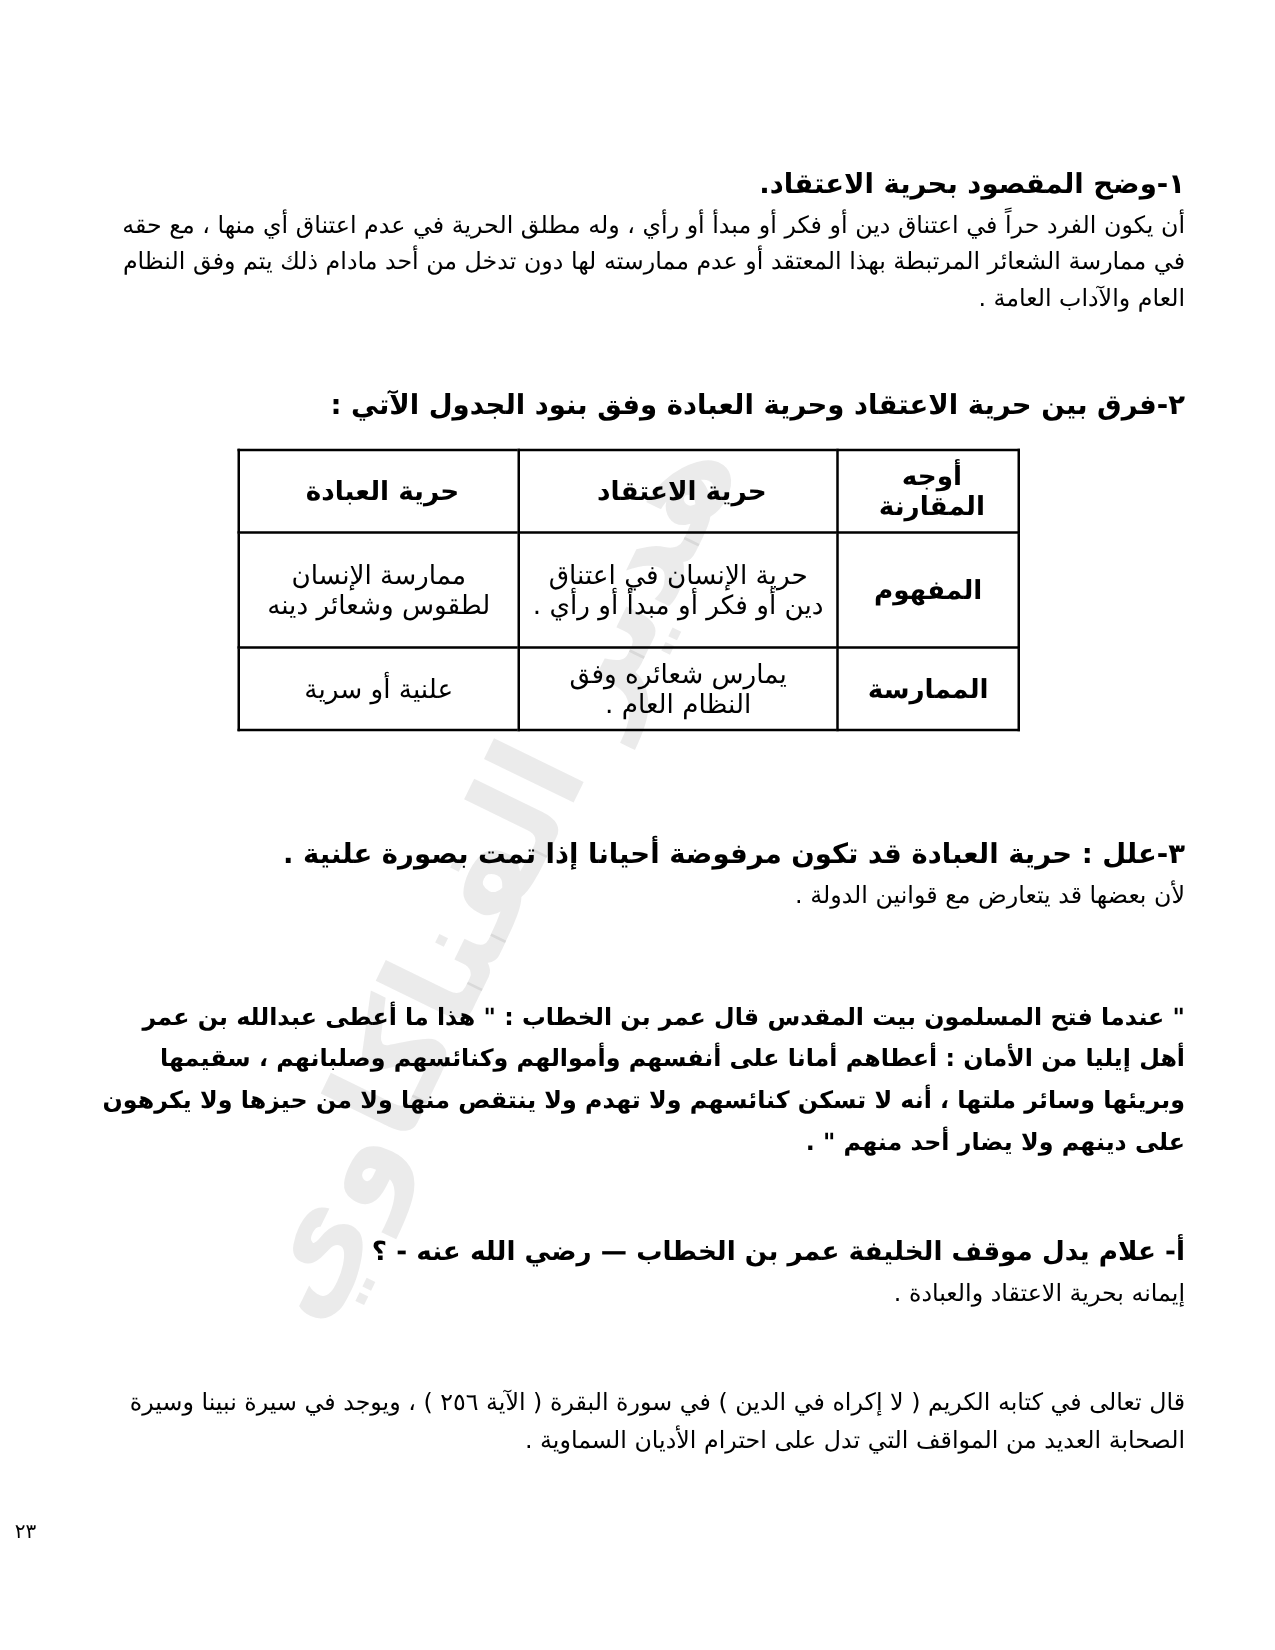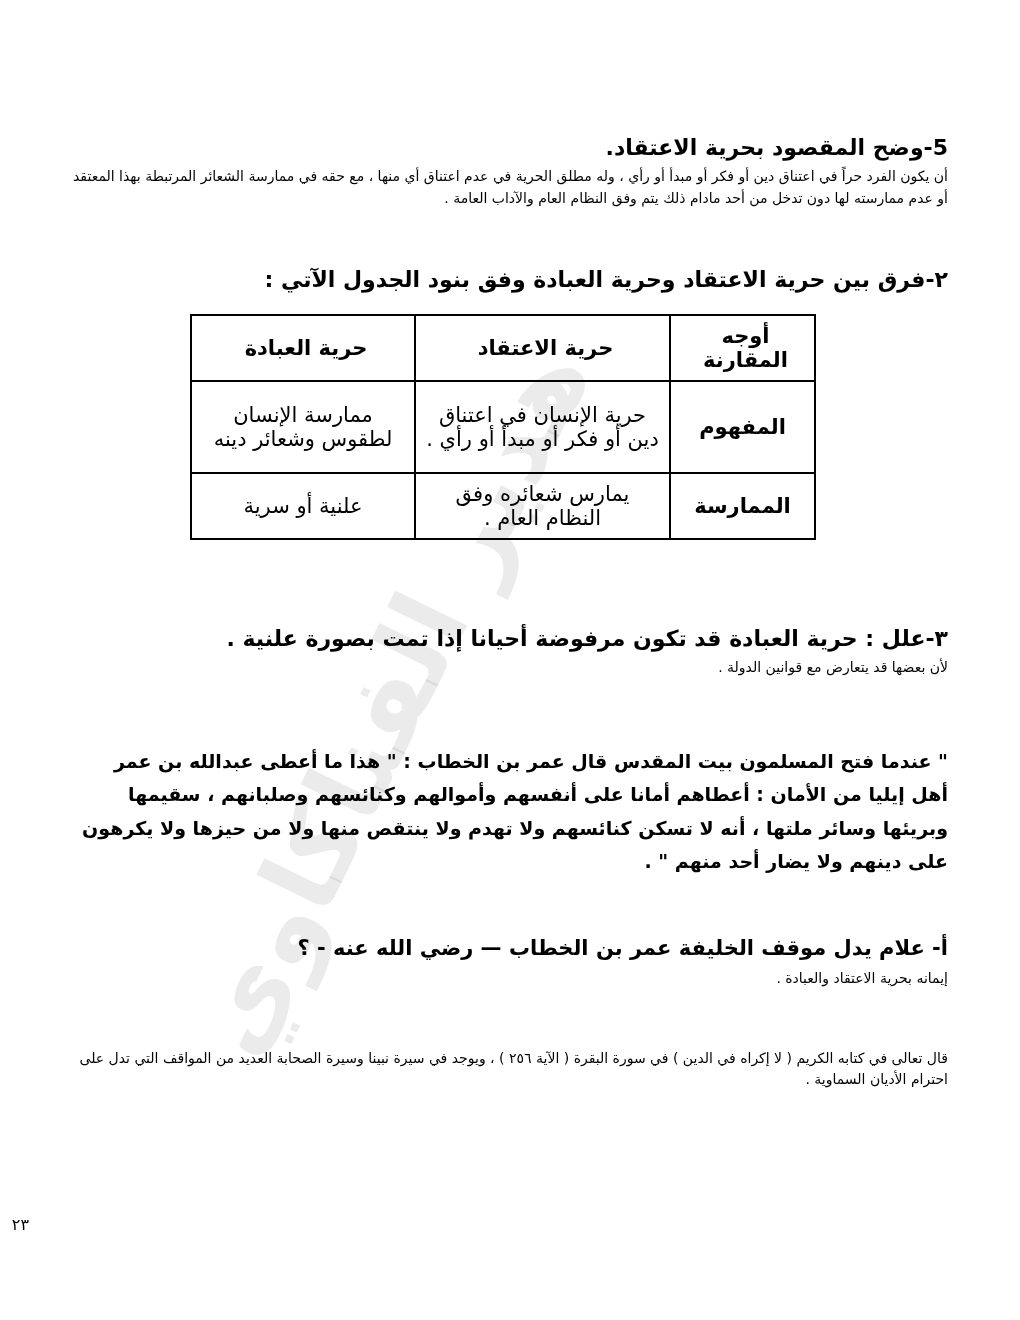--- a/index.html
+++ b/index.html
@@ -49,21 +49,21 @@
     display: inline-block;
     margin-top: 14px;
   }
   .q-heading {
     font-size: 22px;
     font-weight: bold;
     margin-bottom: 6px;
   }
   .q-heading.underlined { text-decoration: underline; }
   .q-answer {
-    font-size: 14px;
+    font-size: 19px;
     line-height: 1.55;
     text-align: right;
   }
   .section { margin-bottom: 30px; position: relative; z-index: 2; }
   .spacer-lg { height: 28px; }
   table.compare {
     border-collapse: collapse;
     margin: 22px 60px 10px auto;
     margin-right: 132px;
     width: 624px;
@@ -106,21 +106,21 @@
 </style>
 </head>
 <body>
 
 <div class="watermark">هدير الفناكاوي</div>
 
 <div class="page">
 
 
   <div class="section">
-    <div class="q-heading">5-وضح المقصود بحرية الاعتقاد.</div>
+    <div class="q-heading">١-وضح المقصود بحرية الاعتقاد.</div>
     <div class="q-answer">أن يكون الفرد حراً في اعتناق دين أو فكر أو مبدأ أو رأي ، وله مطلق الحرية في عدم اعتناق أي منها ، مع حقه في ممارسة الشعائر المرتبطة بهذا المعتقد أو عدم ممارسته لها دون تدخل من أحد مادام ذلك يتم وفق النظام العام والآداب العامة .</div>
   </div>
 
   <div class="spacer-lg"></div>
 
   <div class="section">
     <div class="q-heading">٢-فرق بين حرية الاعتقاد وحرية العبادة وفق بنود الجدول الآتي :</div>
 
     <table class="compare">
       <colgroup>

